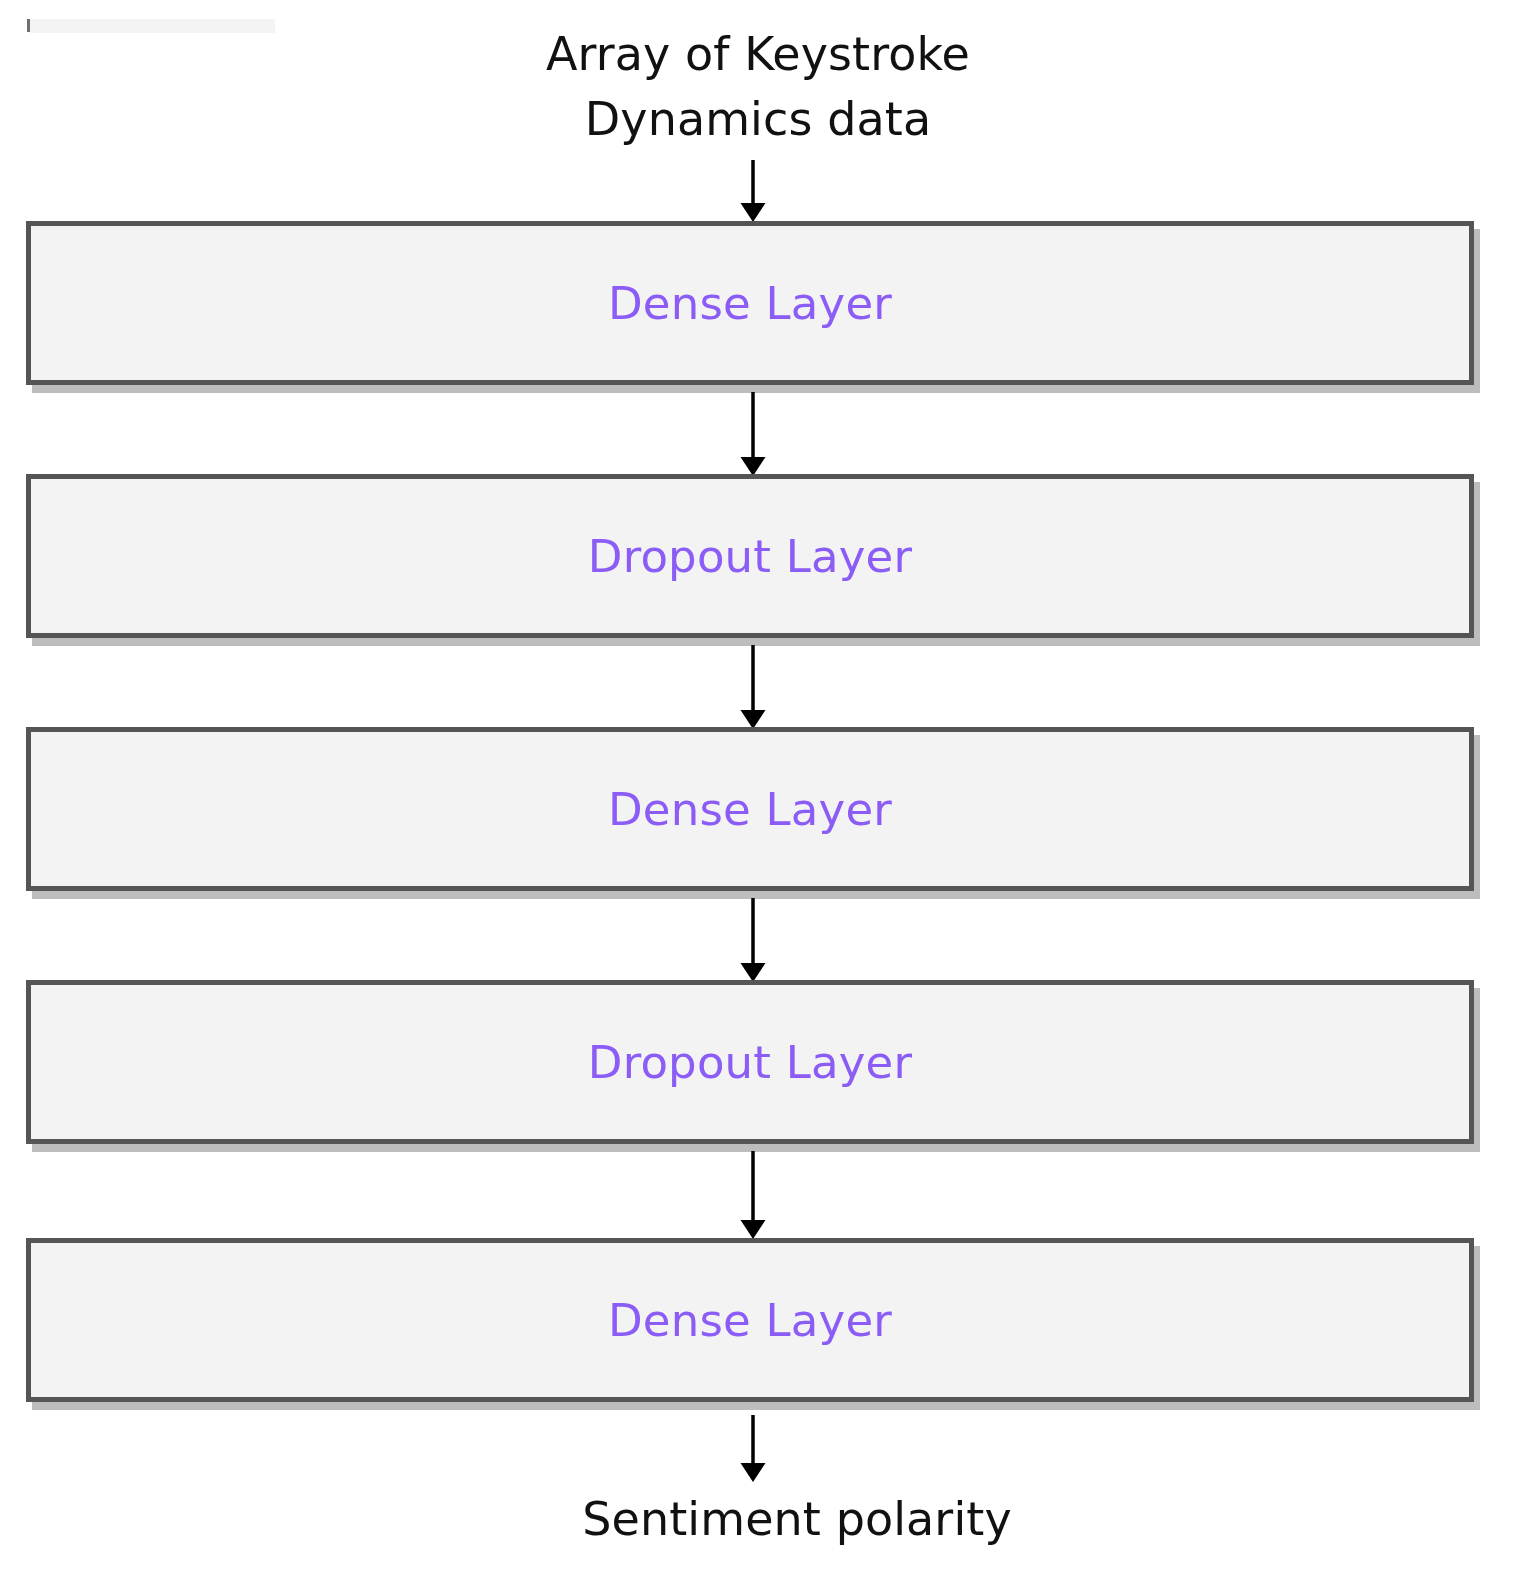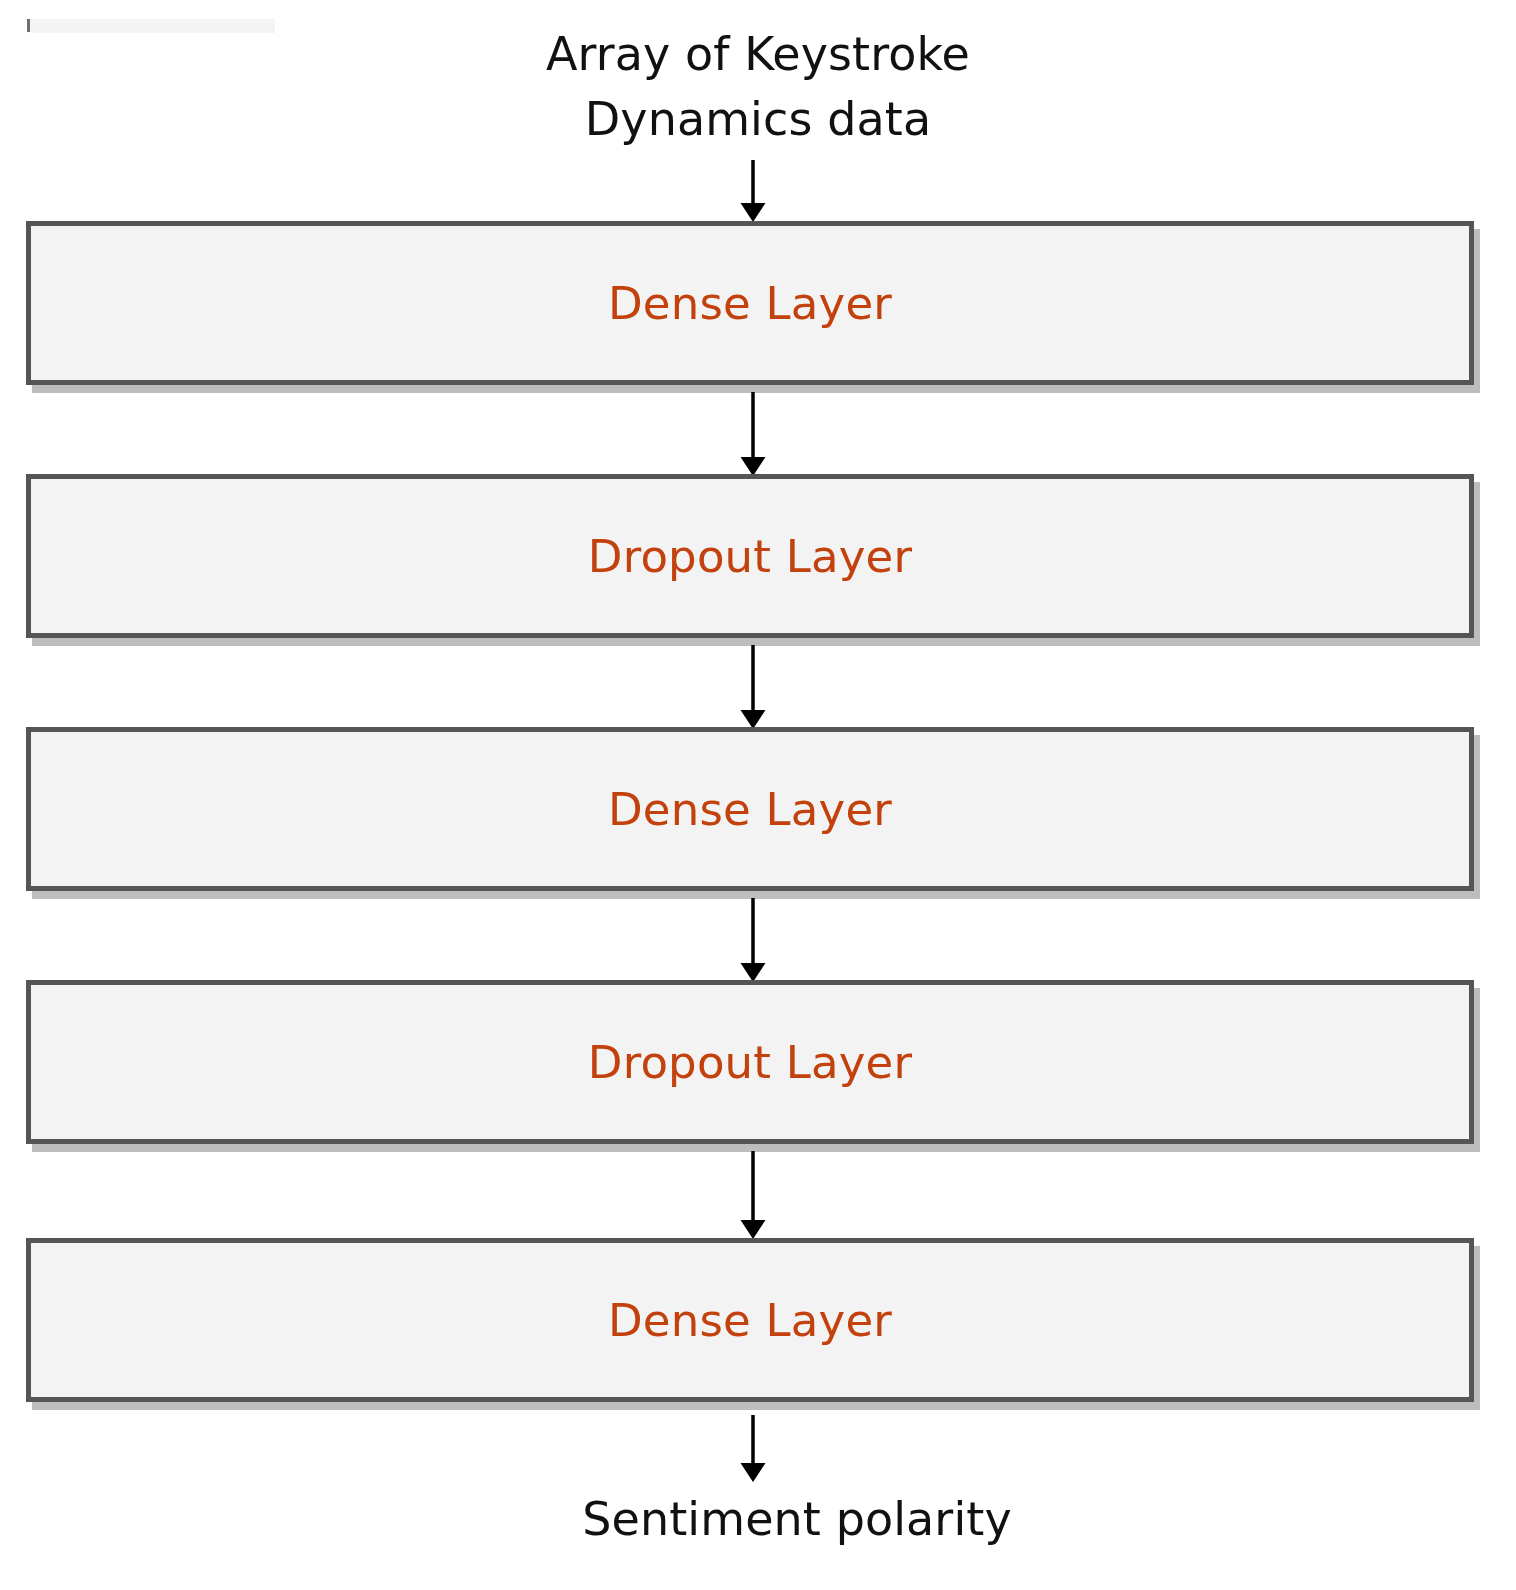--- a/index.html
+++ b/index.html
@@ -40,21 +40,21 @@
     height: 164px;
     box-sizing: border-box;
     background: #f3f3f3;
     border: 5px solid #555555;
     box-shadow: 6px 8px 0 0 #bdbdbd;
     display: flex;
     align-items: center;
     justify-content: center;
   }
   .layer-box .layer-text {
-    color: #c2410c;
+    color: #8b5cf6;
     font-size: 45px;
     font-weight: 400;
     letter-spacing: 0.2px;
     line-height: 1;
     user-select: none;
   }
 
   #box-0 { top: 221px; }
   #box-1 { top: 474px; }
   #box-2 { top: 727px; }

